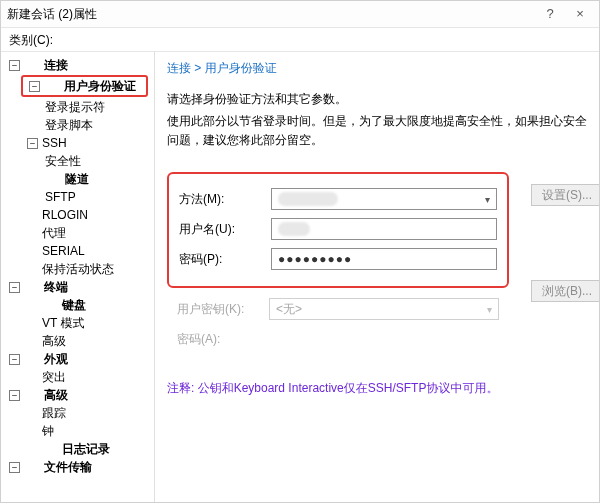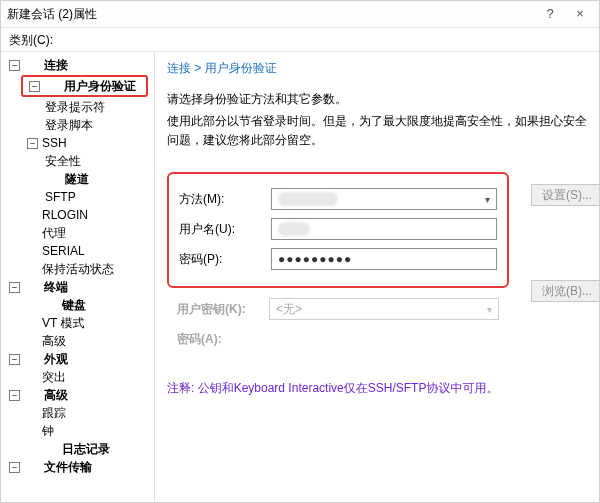--- a/index.html
+++ b/index.html
@@ -137,21 +137,21 @@
   .form-row {
     display: flex;
     align-items: center;
     margin: 4px 0;
     height: 26px;
   }
   .form-label {
     width: 92px;
     color: #000;
   }
-  .form-label.disabled { color: #a8a8a8; font-weight: bold; }
+  .form-label.disabled { color: #a8a8a8; }
   .form-input {
     flex: 1;
     height: 22px;
     border: 1px solid #8f8f8f;
     background: #fff;
     padding: 0 6px;
     box-sizing: border-box;
     font-size: 12px;
     font-family: inherit;
     color: #333;

